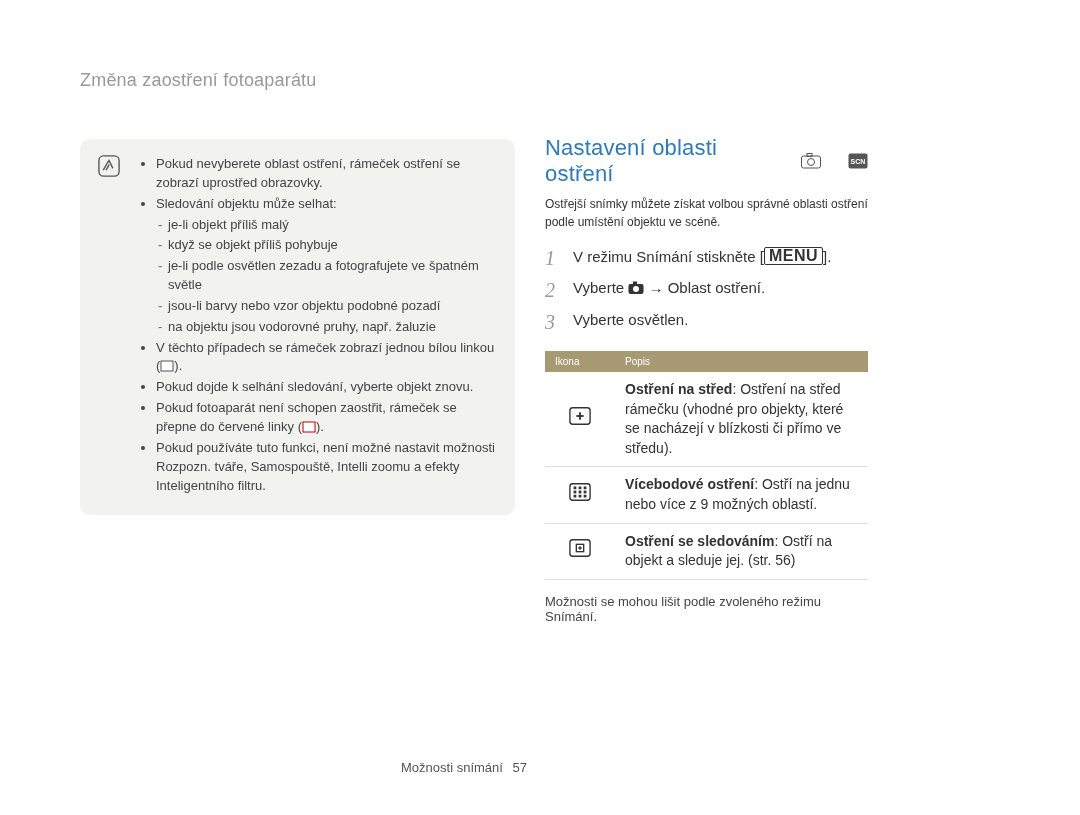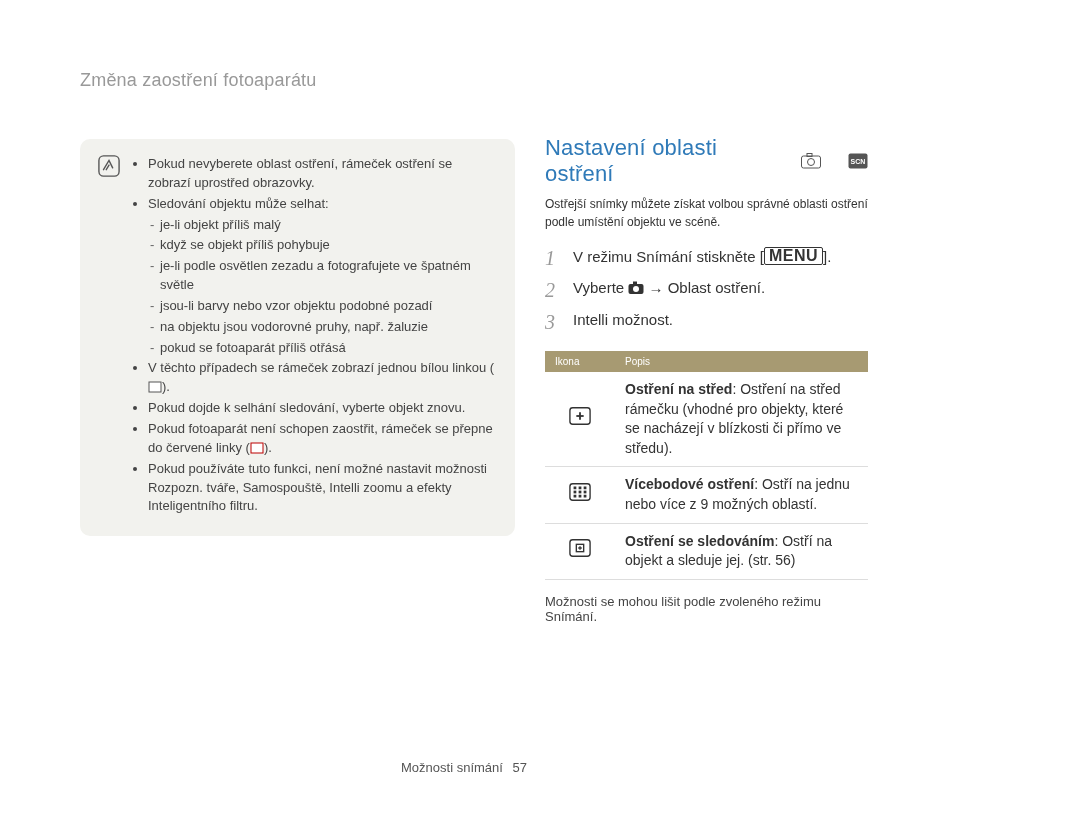--- a/index.html
+++ b/index.html
@@ -35,21 +35,21 @@
     flex-shrink: 0;
   }
   .col-right {
     flex: 1;
   }
   .note-box {
     background: #f2f2ee;
     border-radius: 10px;
     padding: 14px 18px 18px 18px;
     display: flex;
-    gap: 12px;
+    gap: 20px;
   }
   .note-icon {
     width: 22px;
     height: 22px;
     flex-shrink: 0;
     margin-top: 2px;
   }
   .note-icon svg { width: 22px; height: 22px; }
   .note-body {
     font-size: 13px;
@@ -204,21 +204,20 @@
           <ul>
             <li>Pokud nevyberete oblast ostření, rámeček ostření se zobrazí uprostřed obrazovky.</li>
             <li>
               <span>Sledování objektu může selhat:</span>
               <ul>
                 <li>je-li objekt příliš malý</li>
                 <li>když se objekt příliš pohybuje</li>
                 <li>je-li podle osvětlen zezadu a fotografujete ve špatném světle</li>
                 <li>jsou-li barvy nebo vzor objektu podobné pozadí</li>
                 <li>na objektu jsou vodorovné pruhy, např. žaluzie</li>
-                <li>pokud se fotoaparát příliš otřásá</li>
               </ul>
             </li>
             <li>
               <span>V těchto případech se rámeček zobrazí jednou bílou linkou (</span><span class="inline-icon"><svg viewBox="0 0 14 12">
                     <rect x="1" y="1" width="12" height="10" fill="#fff" stroke="#555" stroke-width="1"></rect>
                   </svg></span><span>).</span>
             </li>
             <li>Pokud dojde k selhání sledování, vyberte objekt znovu.</li>
             <li>
               <span>Pokud fotoaparát není schopen zaostřit, rámeček se přepne do červené linky (</span><span class="inline-icon"><svg viewBox="0 0 14 12">
@@ -262,21 +261,21 @@
           <span>
             <span>Vyberte </span><span class="camera-glyph"><svg viewBox="0 0 16 14">
                   <rect x="0.5" y="3" width="15" height="10" rx="2" fill="#333"></rect>
                   <rect x="5" y="0.5" width="4" height="3" fill="#333"></rect>
                   <circle cx="8" cy="8" r="3" fill="#fff"></circle>
                 </svg></span><span> → Oblast ostření.</span>
           </span>
         </div>
         <div class="step">
           <span class="step-num">3</span>
-          <span>Intelli možnost.</span>
+          <span>Vyberte osvětlen.</span>
         </div>
       </div>
 
       <table class="table">
         <thead>
           <tr>
             <th>Ikona</th>
             <th>Popis</th>
           </tr>
         </thead>

